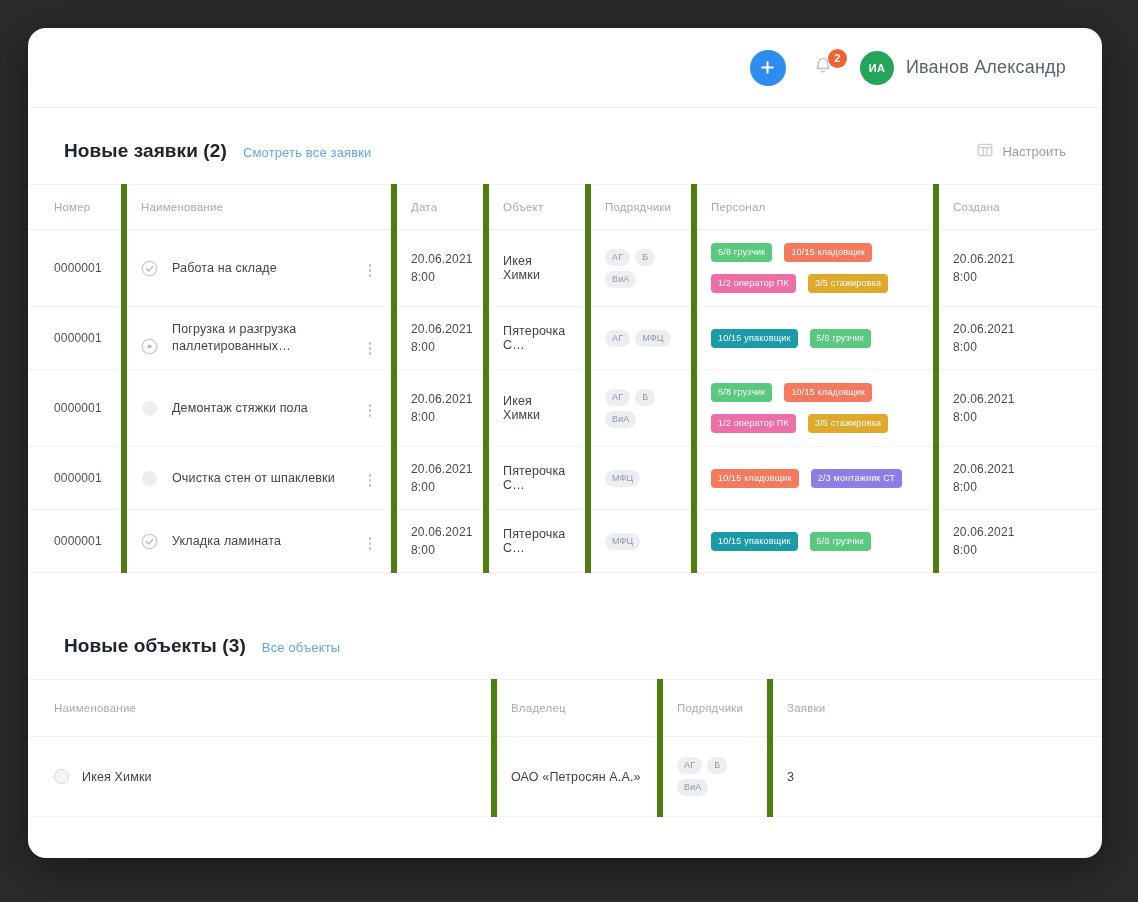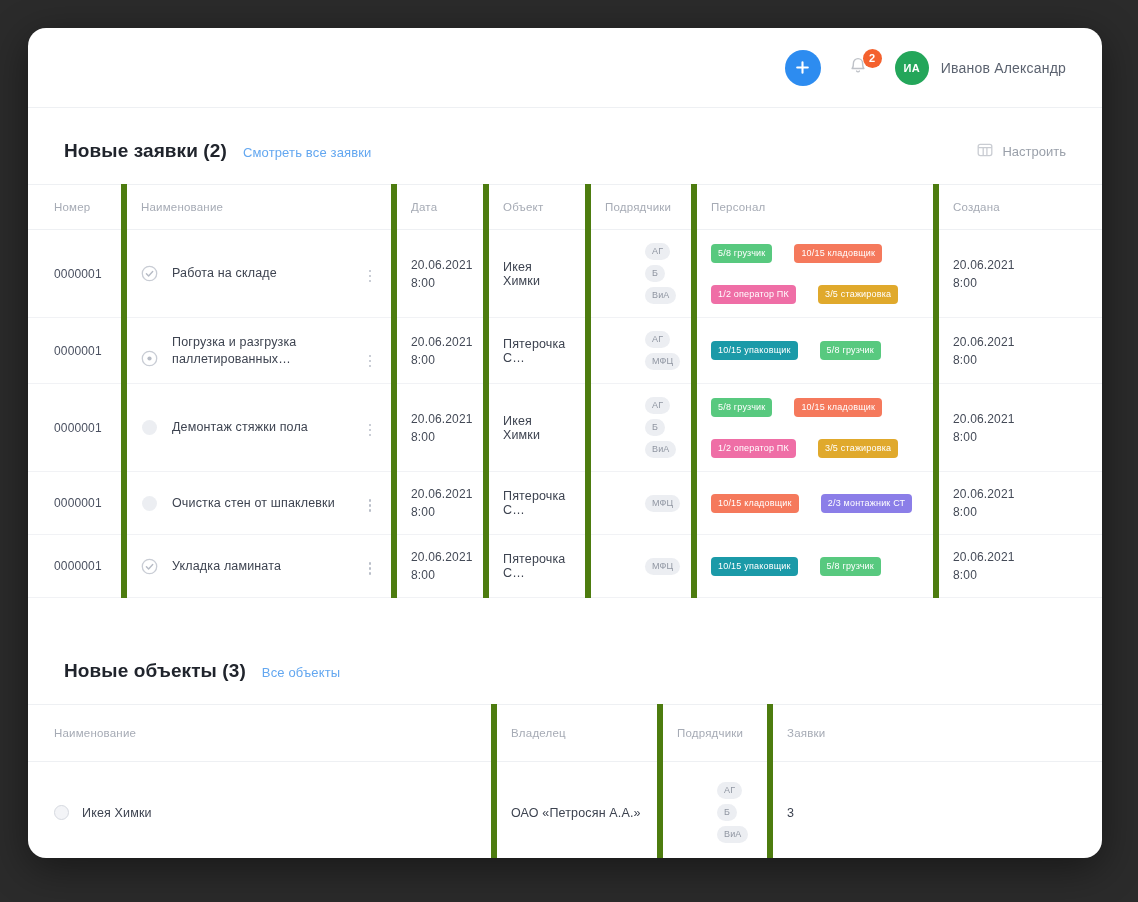--- a/index.html
+++ b/index.html
@@ -49,21 +49,21 @@
     letter-spacing: .2px;
   }
   .user { display: flex; align-items: center; gap: 12px; cursor: pointer; }
   .avatar {
     width: 34px; height: 34px; border-radius: 50%;
     background: #27aköz; background: #24a65a; color: #fff;
     font-size: 11px; font-weight: 700;
     display: flex; align-items: center; justify-content: center;
     letter-spacing: .3px;
   }
-  .user-name { font-size: 14px; color: #5c6370; letter-spacing: .2px; }
+  .user-name { font-size: 18px; color: #5c6370; letter-spacing: .2px; }
 
   
   .section-head {
     display: flex; align-items: baseline;
     padding: 32px 36px 22px 36px;
     gap: 16px;
   }
   .section-title { font-size: 19px; font-weight: 700; color: #20242c; letter-spacing: .1px; }
   .section-link { font-size: 13px; color: #63a7f0; cursor: pointer; letter-spacing: .15px; }
   .section-head .spacer { flex: 1; }
@@ -100,23 +100,22 @@
   .kebab { width: 14px; flex: none; display: flex; flex-direction: column; align-items: center; gap: 2.5px; cursor: pointer; }
   .kebab i { width: 2.5px; height: 2.5px; border-radius: 50%; background: #b9bec8; display:block; }
   .date-cell { line-height: 1.5; color: #444a57; font-size: 12px; }
 
   .pills { display: flex; gap: 5px; flex-wrap: wrap; }
   .pill-grey {
     background: #eceef2; color: #9096a2;
     font-size: 9px; border-radius: 9px;
     padding: 4px 7px; line-height: 1;
     white-space: nowrap;
-    margin-left: 40px;
-  }
-  .tags { display: flex; gap: 22px; flex-wrap: wrap; }
+  }
+  .tags { display: flex; gap: 12px; flex-wrap: wrap; }
   .tag {
     font-size: 9px; color: #fff; border-radius: 4px;
     padding: 5px 7px; line-height: 1;
     white-space: nowrap; letter-spacing: .2px;
   }
 
   
   .obj-name { display: flex; align-items: center; gap: 13px; }
   .obj-dot {
     width: 15px; height: 15px; border-radius: 50%;

